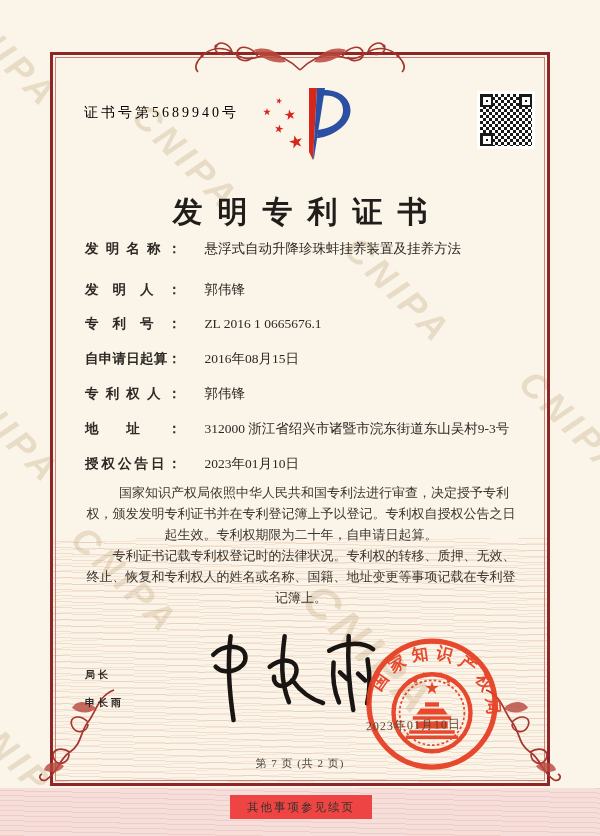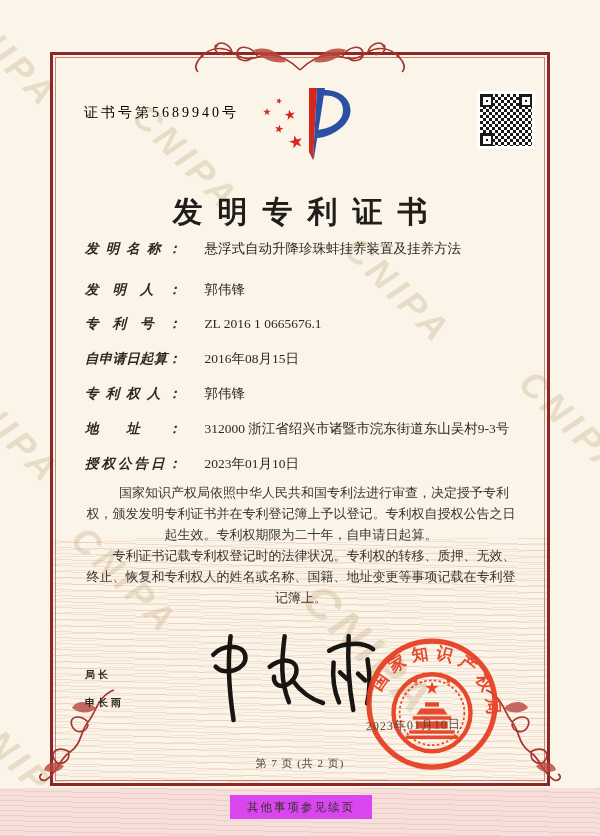--- a/index.html
+++ b/index.html
@@ -30,42 +30,42 @@
       background-size:6px 6px;outline:3px solid #fff;}
   .qf{position:absolute;width:13px;height:13px;background:#191919;}
   .qf>span{position:absolute;inset:2.5px;background:#fff;}
   .qf>span>span{position:absolute;inset:3px;background:#191919;}
 
   .title-wrap{position:absolute;left:0;top:164px;width:600px;text-align:center;}
   .title{display:inline-block;font-size:30px;font-weight:700;letter-spacing:15px;
       margin-right:-15px;color:#201d1a;margin-top:28px;}
 
   .frow{position:absolute;left:85px;width:440px;font-size:13.5px;color:#2c2824;white-space:nowrap;}
-  .flabel{display:inline-block;width:96px;text-align:justify;text-align-last:justify;font-weight:600;font-style:italic;}
+  .flabel{display:inline-block;width:96px;text-align:justify;text-align-last:justify;font-weight:600;}
   .fvalue{margin-left:20px;}
   .fgroup2{position:absolute;left:245px;top:0;}
   .fgroup2 .flabel{width:auto;letter-spacing:2px;font-weight:600;}
 
   .paras{position:absolute;left:84px;top:482px;width:434px;font-size:13px;line-height:21px;
       color:#3b352e;}
   .paras p{margin:0;text-indent:26px;text-align:center;}
 
   .signer{position:absolute;left:85px;font-size:10px;font-weight:600;letter-spacing:3px;color:#2b2722;}
   .signature{position:absolute;left:198px;top:622px;transform:rotate(-2deg);}
 
   .seal{position:absolute;left:362px;top:634px;width:140px;height:140px;opacity:.93;}
   .seal-date{position:absolute;left:366px;top:716px;width:180px;font-size:12px;
       letter-spacing:1px;color:#574537;transform:rotate(-1.5deg);}
 
   .page-num{position:absolute;left:0;top:756px;width:600px;text-align:center;
       font-size:11px;letter-spacing:1px;color:#4a443d;}
 
   .strip{position:absolute;left:0;top:788px;width:600px;height:48px;background:#f6dfda;
       background-image:repeating-linear-gradient(1.2deg, rgba(219,150,135,.25) 0 1px, transparent 1px 5px);}
-  .note-box{position:absolute;left:230px;top:795px;width:142px;height:24px;background:#d946ef;
+  .note-box{position:absolute;left:230px;top:795px;width:142px;height:24px;background:#ef4444;
       text-align:center;font-size:11.5px;line-height:24px;letter-spacing:2px;color:#3a332c;}
 
   .orn{position:absolute;}
 </style>
 </head>
 <body>
 
 <div id="page">
 
   <svg width="0" height="0" style="position:absolute">

